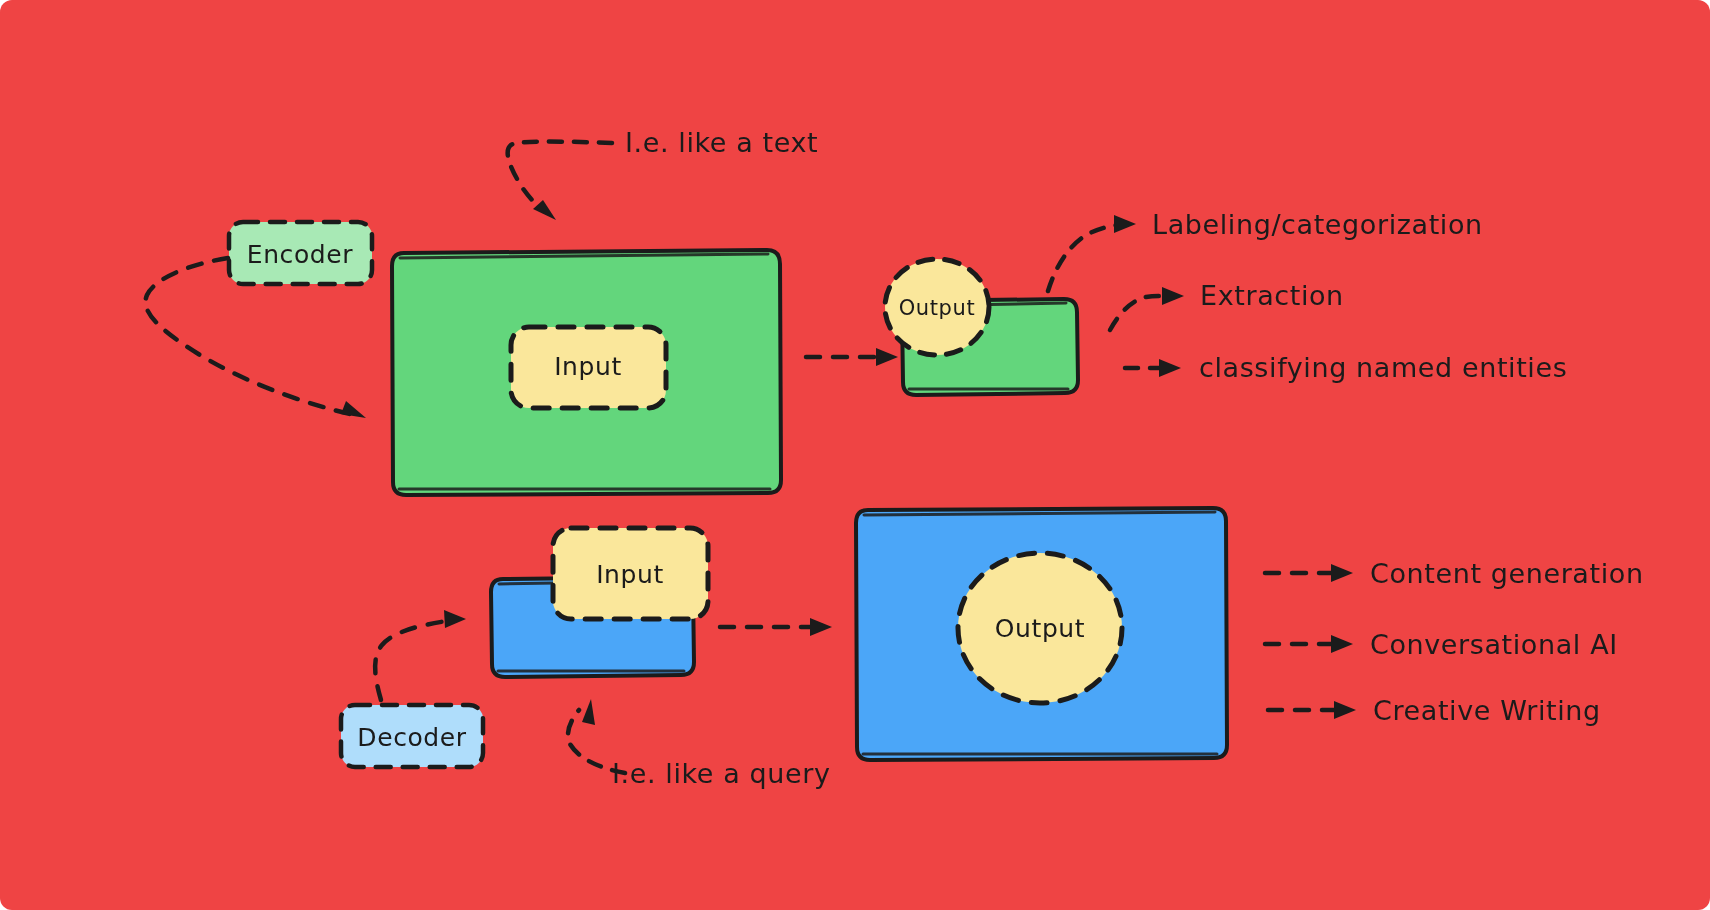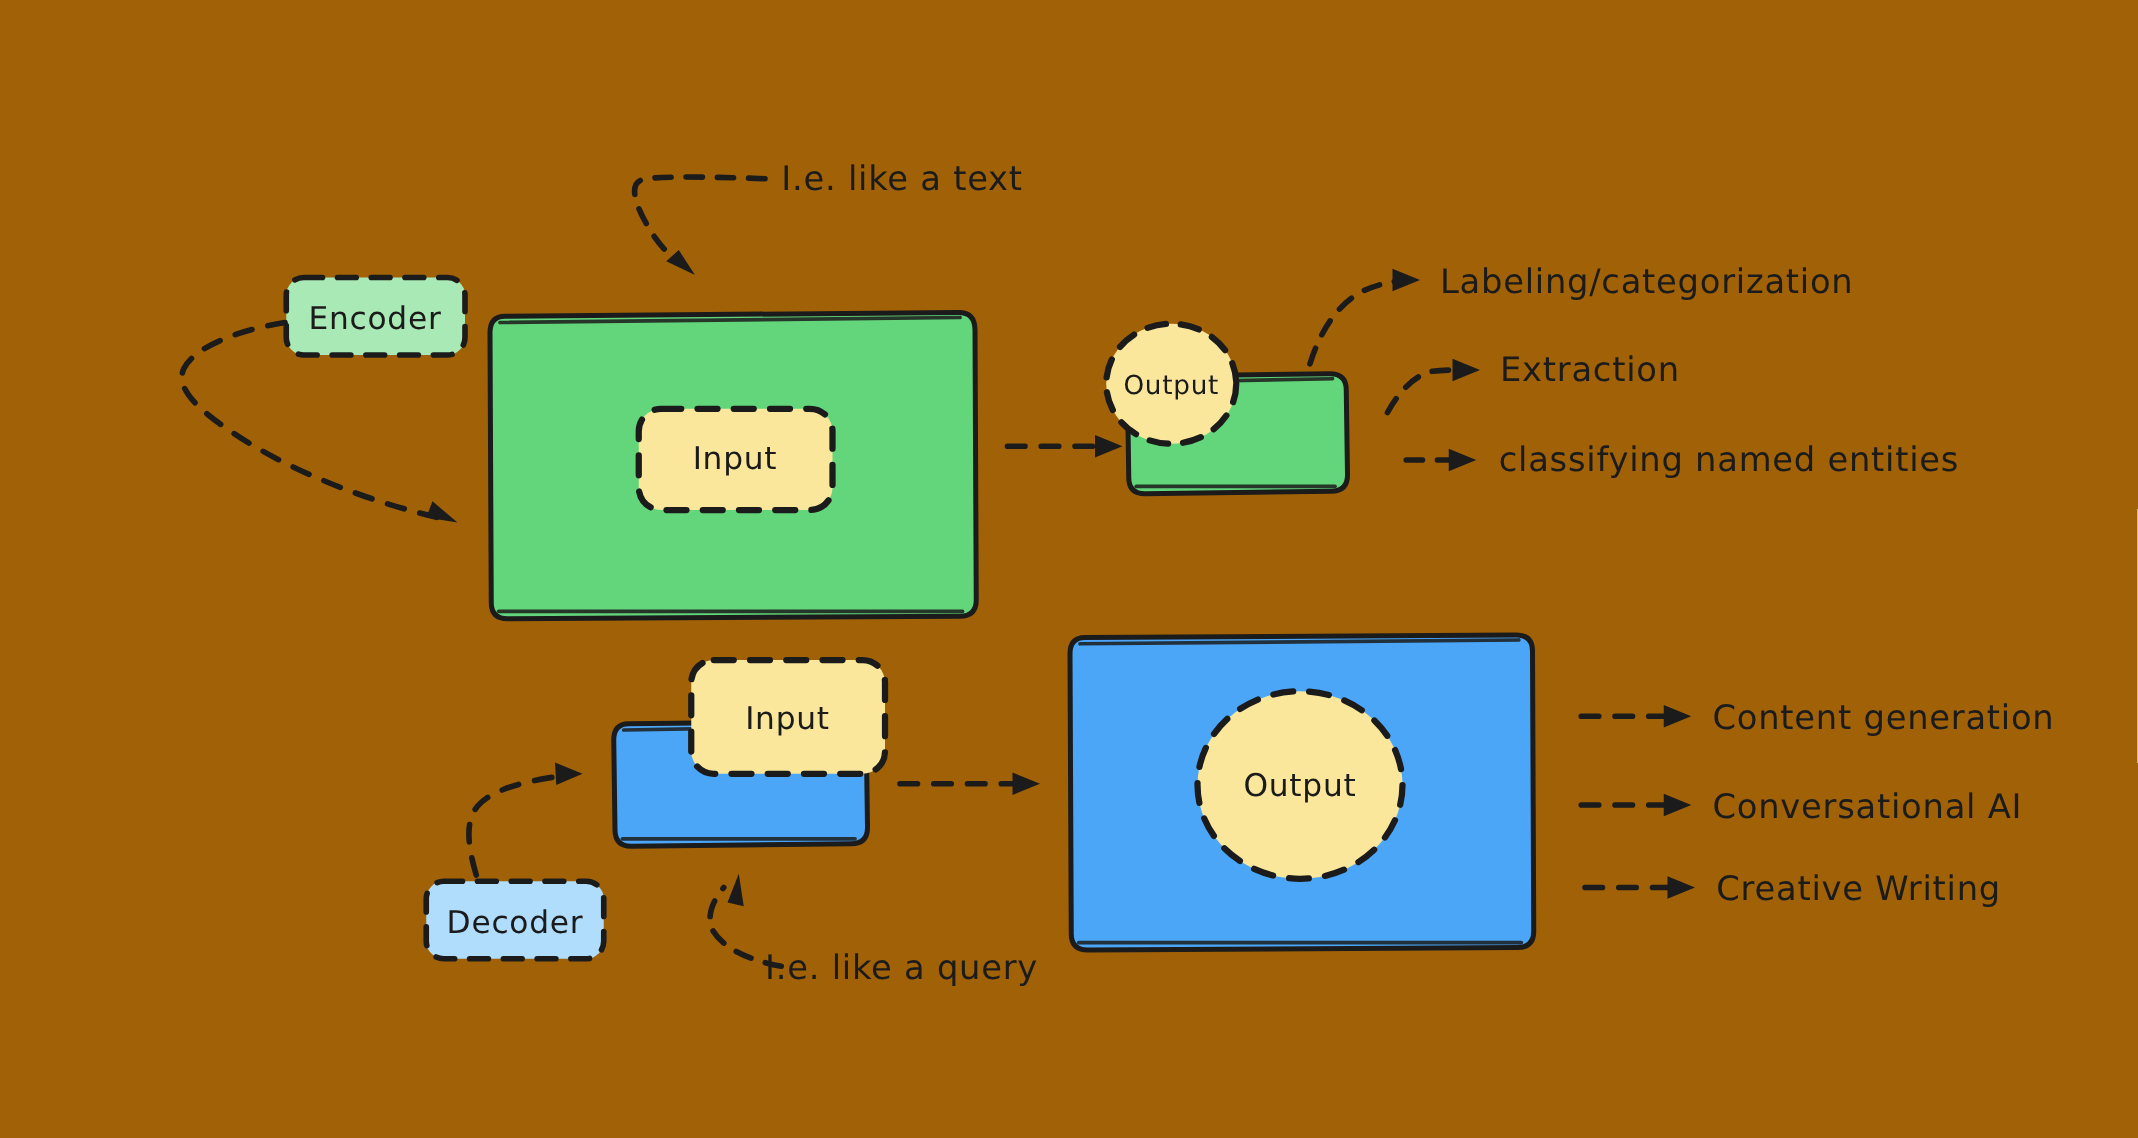--- a/index.html
+++ b/index.html
@@ -10,21 +10,22 @@
   body {
     width: 1710px;
     height: 910px;
     overflow: hidden;
     font-family: "DejaVu Sans", sans-serif;
   }
   #diagram-root {
     position: relative;
     width: 1710px;
     height: 910px;
-    background: #a16207;
+    background: #ef4444;
+    border-radius: 12px;
   }
   svg#diagram-canvas {
     position: absolute;
     left: 0;
     top: 0;
     width: 1710px;
     height: 910px;
   }
   .hand-text {
     font-family: "DejaVu Sans", sans-serif;

